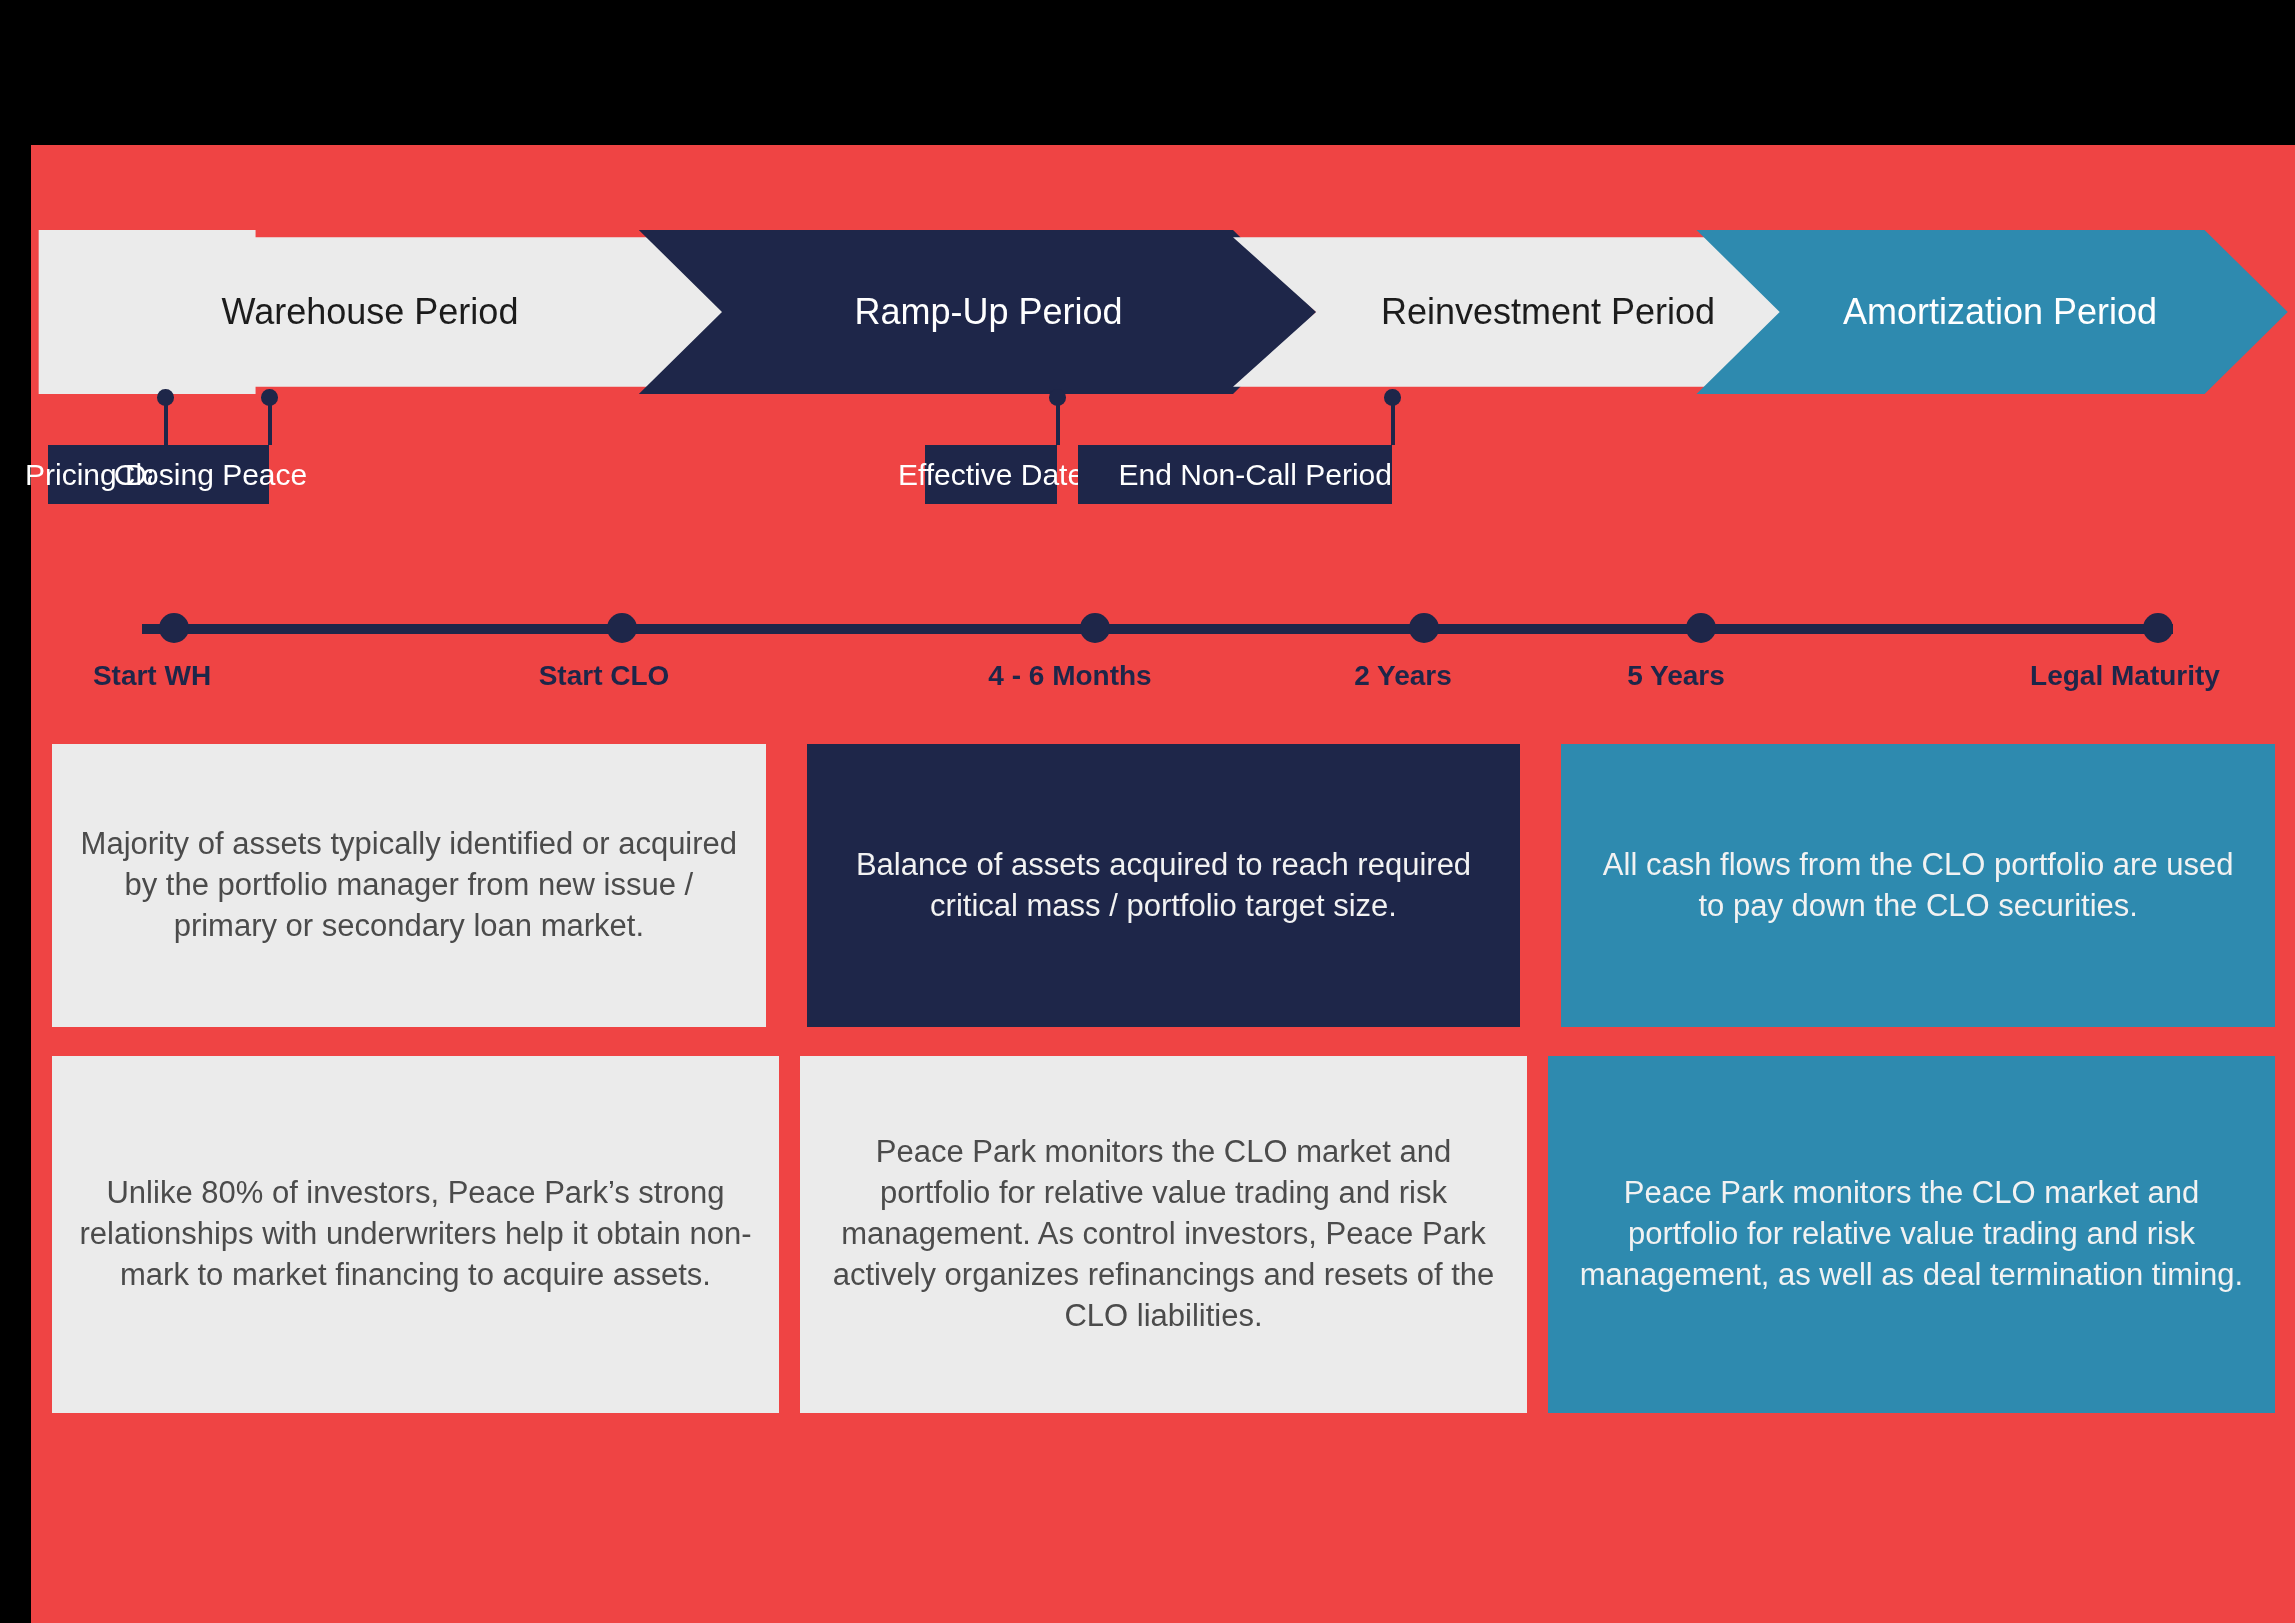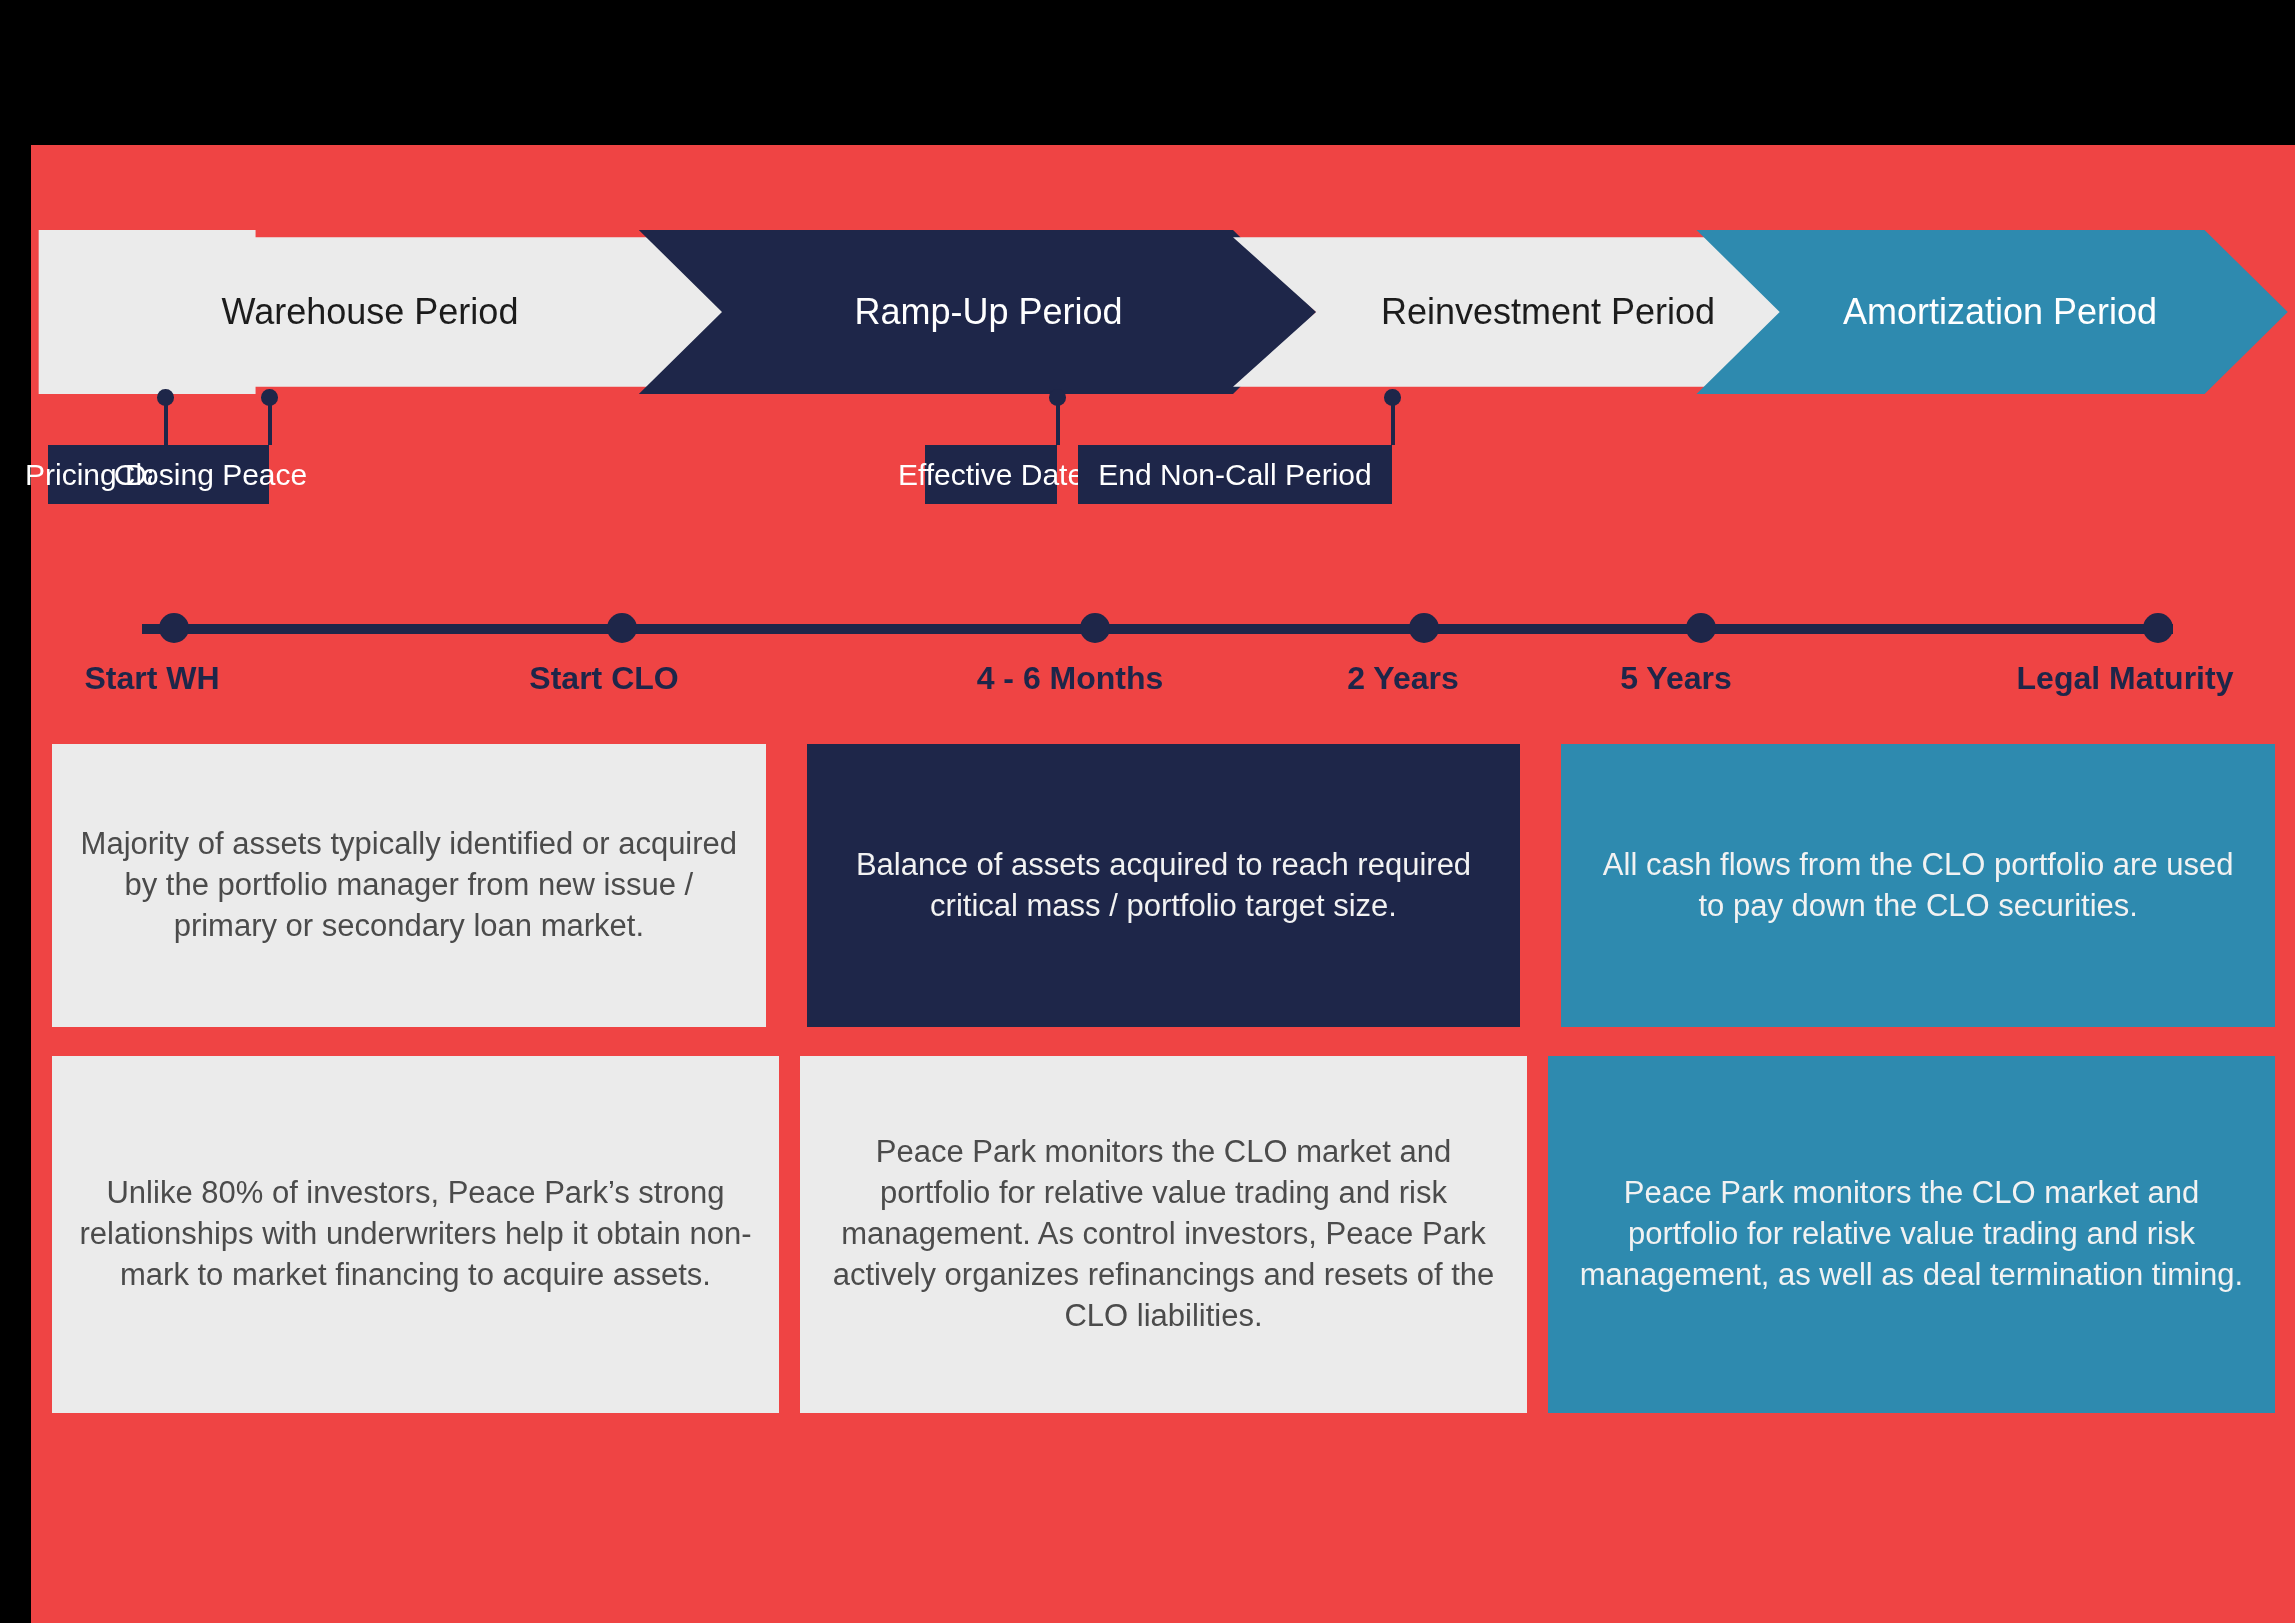--- a/index.html
+++ b/index.html
@@ -102,21 +102,21 @@
     top: 21.4px;
     width: 30px;
     height: 30px;
     margin-left: -15px;
     border-radius: 50%;
     background: #1E2649;
   }
   #timeline .axis-label {
     position: absolute;
     top: 68px;
-    font-size: 32px;
+    font-size: 28px;
     font-weight: bold;
     color: #1E2649;
     white-space: nowrap;
     transform: translateX(-50%);
   }
 
   
   #cards {
     position: absolute;
     left: 0;
@@ -194,21 +194,21 @@
       <div class="dot" style="left:1018px; top:6px;"></div>
       <div class="stem" style="left:1025px; top:14.3px; height:48px;"></div>
       <div class="pill" style="left:894px; top:62px; width:132px;">
         <span>Effective Date</span>
       </div>
     </div>
 
     <div class="milestone" style="left:0; top:238px; width:2265px; height:119px;">
       <div class="dot" style="left:1353px; top:6px;"></div>
       <div class="stem" style="left:1360px; top:14.3px; height:48px;"></div>
-      <div class="pill" style="left:1047px; top:62px; width:314px;">
+      <div class="pill" style="left:1047px; top:62px; width:314px;justify-content:flex-end;">
         <span>End Non-Call Period</span>
       </div>
     </div>
 
     <div id="timeline">
       <div class="axis-line"></div>
 
       <div class="axis-dot" style="left:143px;"></div>
       <div class="axis-dot" style="left:591px;"></div>
       <div class="axis-dot" style="left:1064px;"></div>

